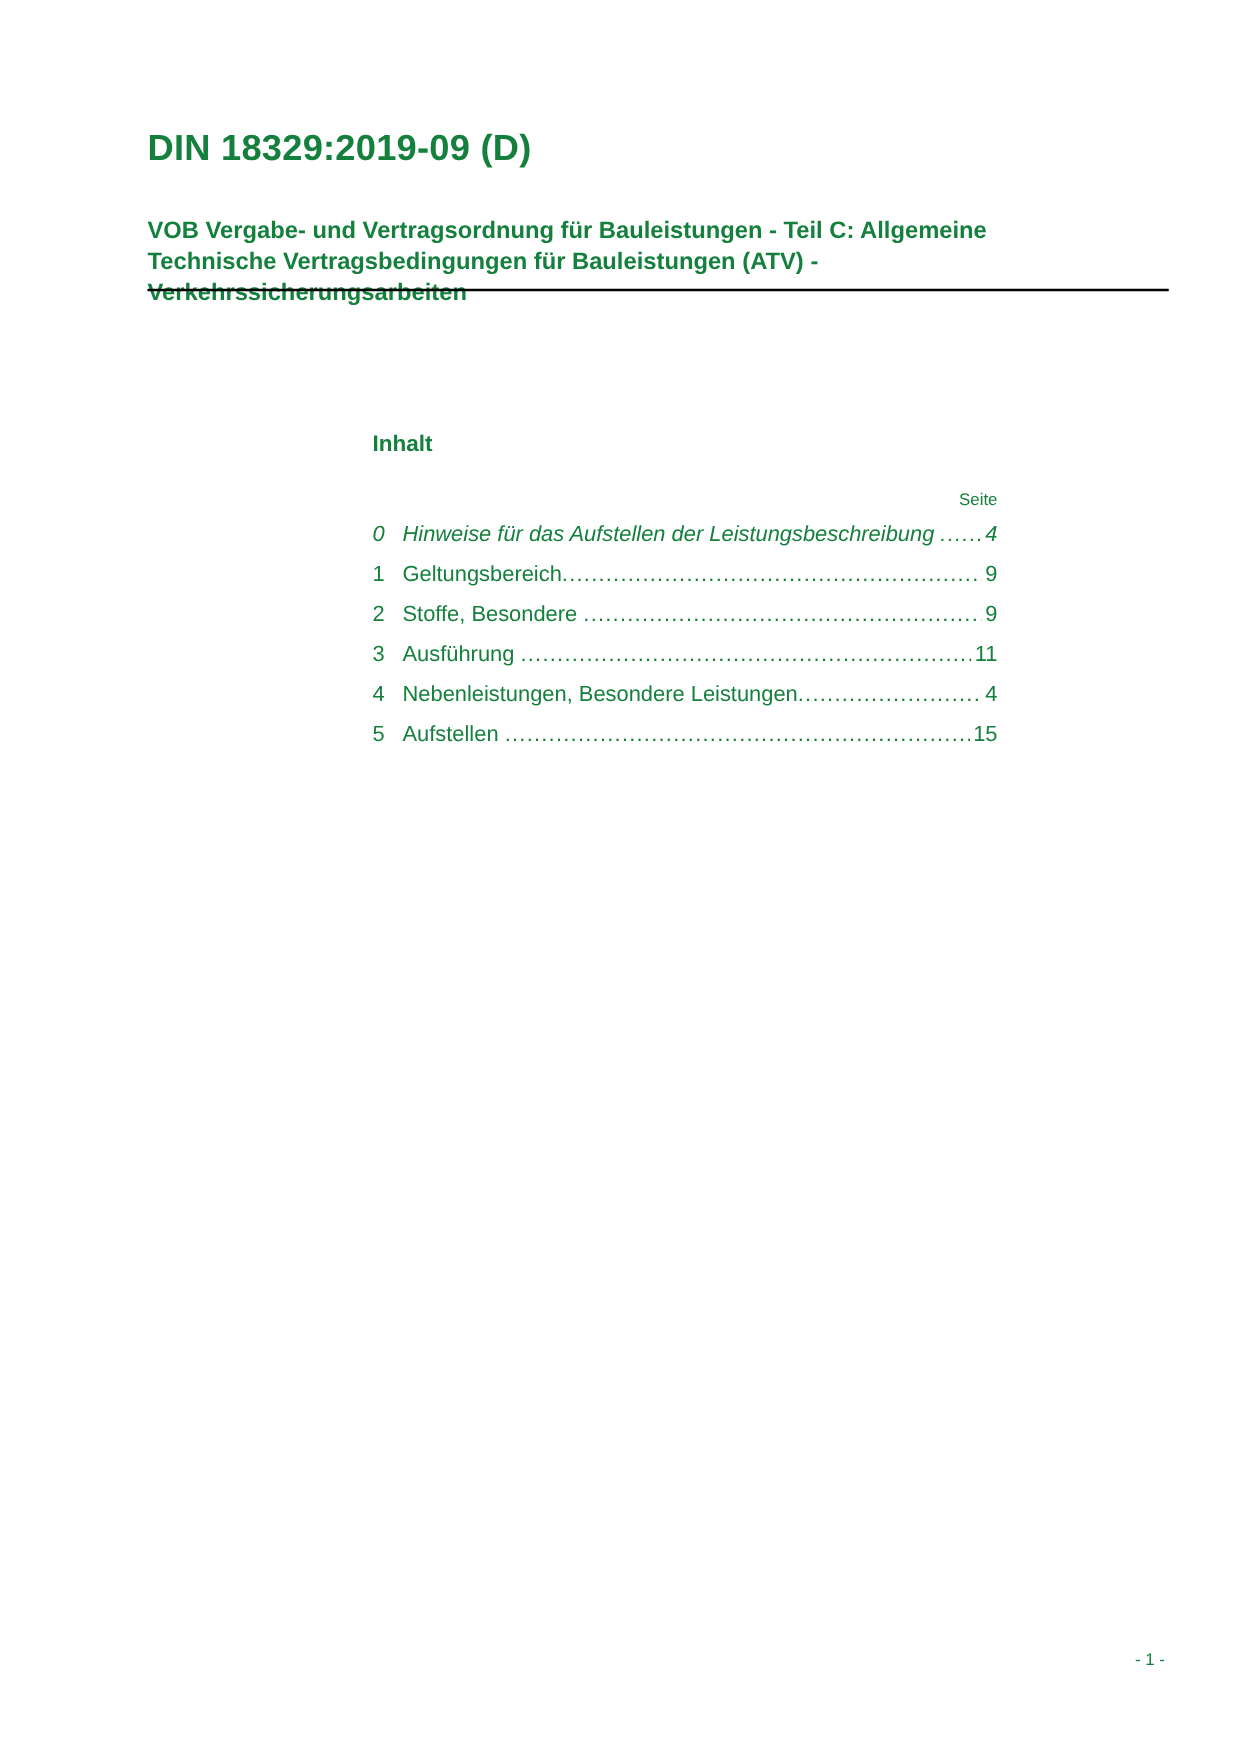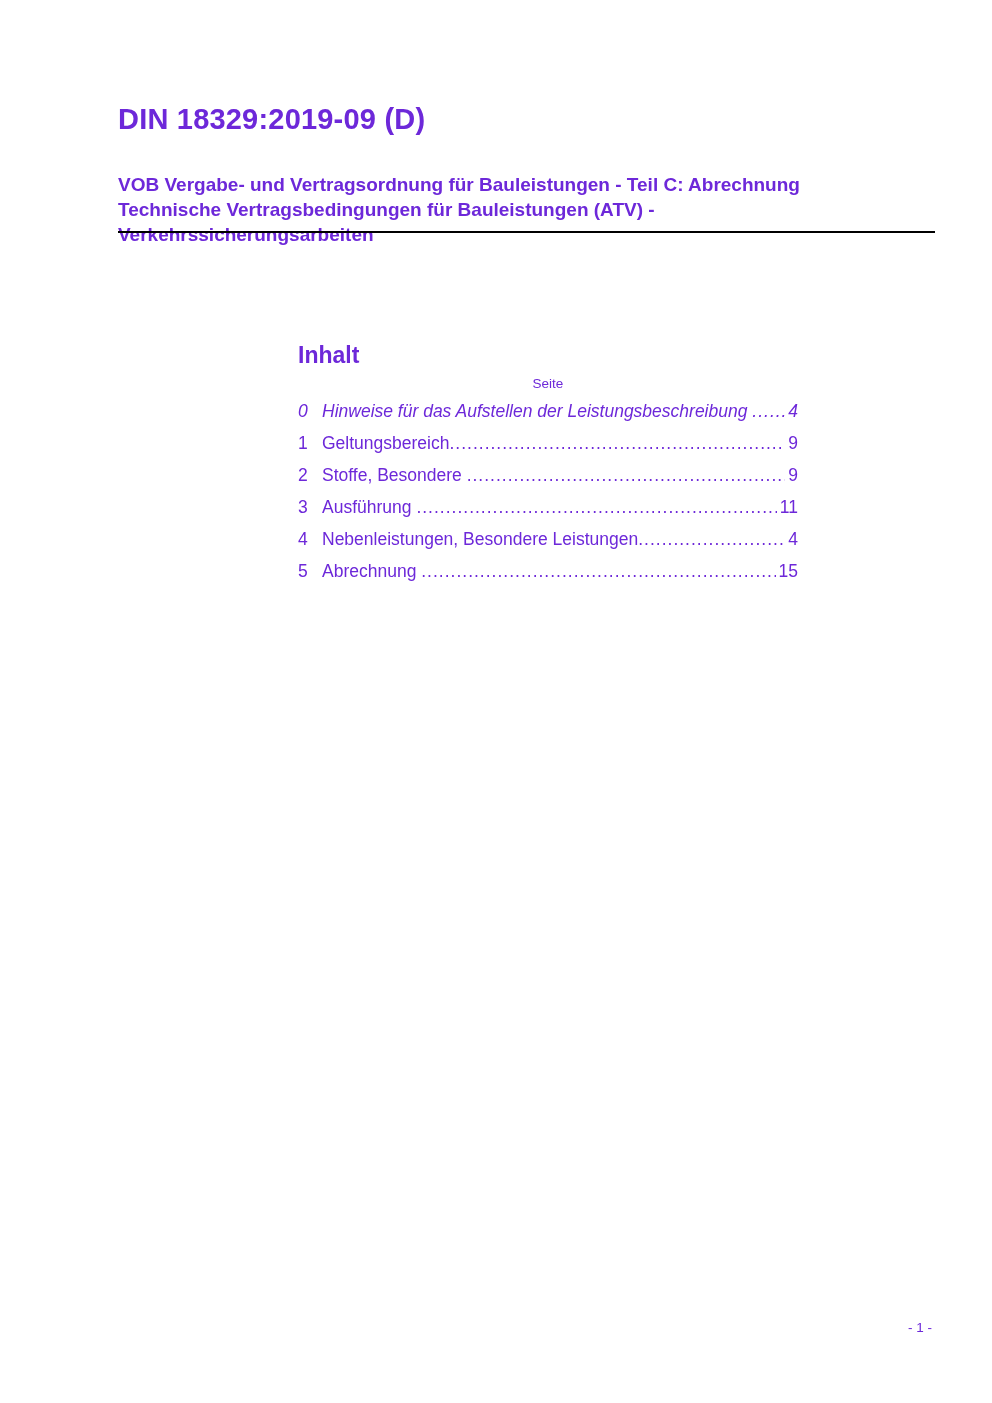--- a/index.html
+++ b/index.html
@@ -5,21 +5,21 @@
   html, body {
     margin: 0;
     padding: 0;
     background: #ffffff;
   }
   .page {
     position: relative;
     width: 992px;
     height: 1403px;
     background: #ffffff;
-    color: #6d28d9;
+    color: #15803d;
     font-family: "Liberation Sans", "DejaVu Sans", sans-serif;
     overflow: hidden;
   }
   .doc-number {
     position: absolute;
     left: 118px;
     top: 84px;
     font-size: 29px;
     font-weight: bold;
     letter-spacing: 0.2px;
@@ -43,27 +43,27 @@
     background: #000000;
   }
   .toc {
     position: absolute;
     left: 298px;
     top: 342px;
     width: 500px;
   }
   .toc-heading {
     margin: 0;
-    font-size: 23px;
+    font-size: 18px;
     font-weight: bold;
     line-height: 26px;
   }
   .toc-page-col {
-    margin-top: 8px;
-    text-align: center;
+    margin-top: 24px;
+    text-align: right;
     font-size: 13.5px;
     line-height: 16px;
   }
   .toc-rows {
     margin-top: 10px;
   }
   .toc-row {
     display: flex;
     align-items: baseline;
     font-size: 17.5px;
@@ -102,21 +102,21 @@
     font-size: 13.5px;
   }
 </style>
 </head>
 <body>
 
 <div class="page">
 
   <h1 class="doc-number">DIN 18329:2019-09 (D)</h1>
 
-  <h2 class="subtitle">VOB Vergabe- und Vertragsordnung für Bauleistungen - Teil C: Abrechnung Technische Vertragsbedingungen für Bauleistungen (ATV) - Verkehrssicherungsarbeiten</h2>
+  <h2 class="subtitle">VOB Vergabe- und Vertragsordnung für Bauleistungen - Teil C: Allgemeine Technische Vertragsbedingungen für Bauleistungen (ATV) - Verkehrssicherungsarbeiten</h2>
 
   <div class="head-rule"></div>
 
   <div class="toc">
     <h3 class="toc-heading">Inhalt</h3>
 
     <div class="toc-page-col">Seite</div>
 
     <div class="toc-rows">
 
@@ -150,21 +150,21 @@
 
       <div class="toc-row">
         <span class="toc-num">4</span>
         <span class="toc-label">Nebenleistungen, Besondere Leistungen</span>
         <span class="toc-leader">........................................................................................................................................................</span>
         <span class="toc-page">4</span>
       </div>
 
       <div class="toc-row">
         <span class="toc-num">5</span>
-        <span class="toc-label">Abrechnung </span>
+        <span class="toc-label">Aufstellen </span>
         <span class="toc-leader">........................................................................................................................................................</span>
         <span class="toc-page">15</span>
       </div>
 
     </div>
   </div>
 
   <div class="footer-page-number">- 1 -</div>
 
 </div>

